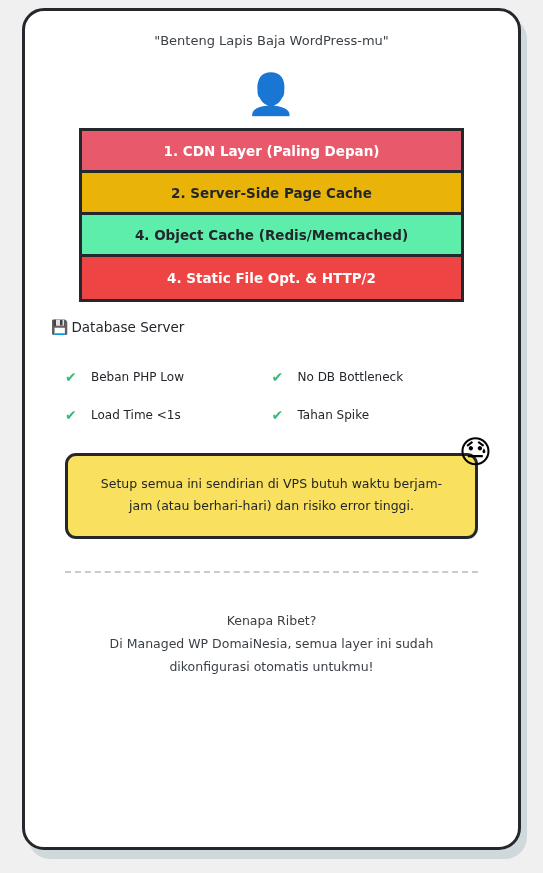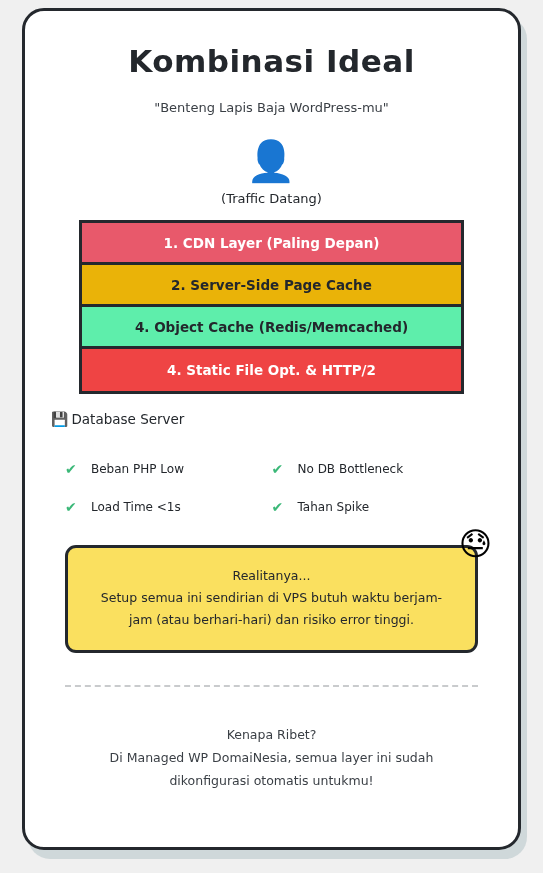--- a/index.html
+++ b/index.html
@@ -150,27 +150,25 @@
     line-height: 1.85;
     color: #3a3f45;
   }
   .footer-q { display: block; }
 </style>
 </head>
 <body>
 
 <div id="card">
 
-  <div class="title">Kombinasi Ideal</div>
 
   <div class="subtitle">"Benteng Lapis Baja WordPress-mu"</div>
 
   <div class="traffic-block">
     <span class="person-icon">👤</span>
-    <div class="traffic-label">(Traffic Datang)</div>
   </div>
 
   <div class="layer-stack">
     <div class="layer" style="background:#e8596b;color:#ffffff;">
       <span>1. CDN Layer (Paling Depan)</span>
     </div>
     <div class="layer" style="background:#eab308;color:#23272c;">
       <span>2. Server-Side Page Cache</span>
     </div>
     <div class="layer" style="background:#5eeeab;color:#23272c;">
@@ -199,21 +197,20 @@
       <span>Load Time &lt;1s</span>
     </div>
     <div class="check-item">
       <span class="check-icon">✔</span>
       <span>Tahan Spike</span>
     </div>
   </div>
 
   <div class="callout-wrap">
     <div class="callout">
-      <span class="callout-title">Realitanya...</span>
       <span>Setup semua ini sendirian di VPS butuh waktu berjam-jam (atau berhari-hari) dan risiko error tinggi.</span>
     </div>
     <span class="callout-emoji">😓</span>
   </div>
 
   <hr class="divider">
 
   <div class="footer">
     <span class="footer-q">Kenapa Ribet?</span>
     <span>Di Managed WP DomaiNesia, semua layer ini sudah dikonfigurasi otomatis untukmu!</span>

